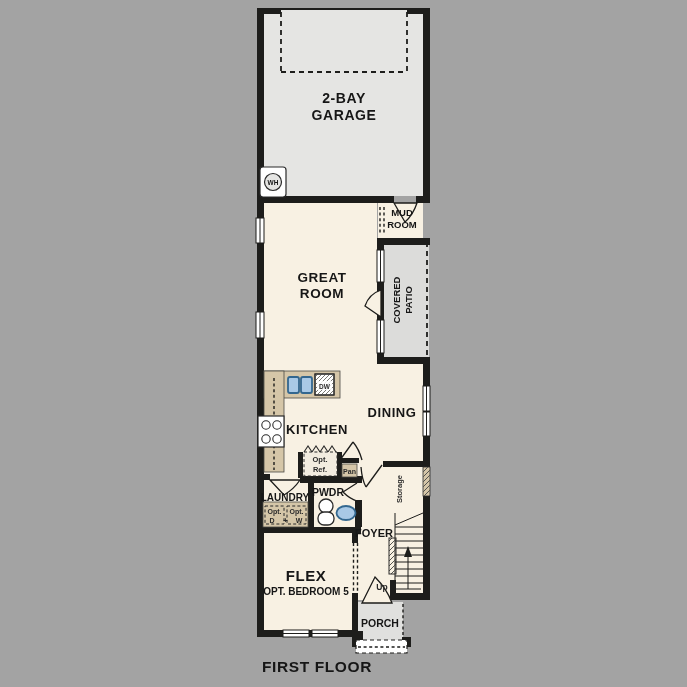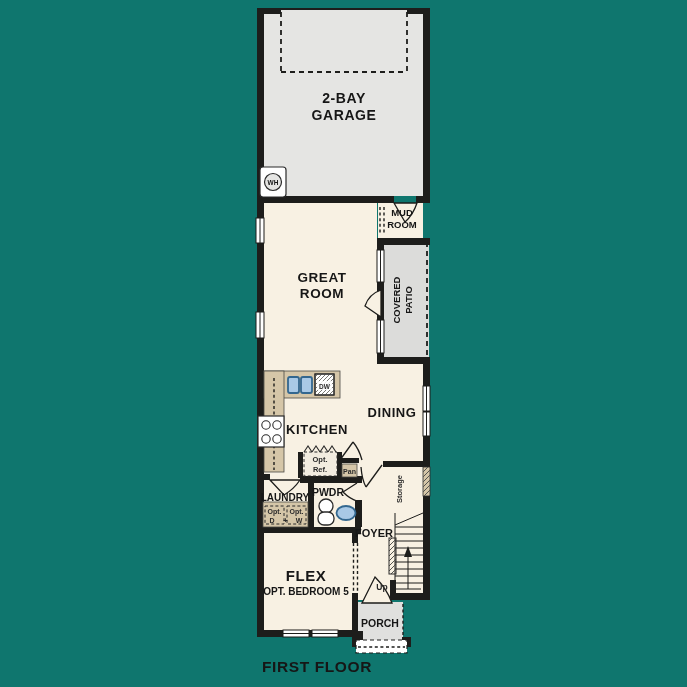--- a/index.html
+++ b/index.html
@@ -1,16 +1,16 @@
 <!DOCTYPE html>
 <html><head>
 <meta charset="utf-8">
 <style>
   html,body{margin:0;padding:0;background:#ffffff;}
-  #canvas{position:relative;width:687px;height:687px;background:#0f766e;overflow:hidden;
+  #canvas{position:relative;width:687px;height:687px;background:#a3a3a3;overflow:hidden;
           font-family:"Liberation Sans",sans-serif;}
   svg{display:block;}
   .lbl{font-family:"Liberation Sans",sans-serif;font-weight:bold;fill:#161616;}
   .lbl-reg{font-family:"Liberation Sans",sans-serif;font-weight:bold;fill:#2a2a2a;}
   .big{letter-spacing:0.6px;}
   .wall{fill:#1d1d1b;}
   .win{fill:#ffffff;stroke:#1d1d1b;stroke-width:1;}
   .door{fill:#f8f1e3;stroke:#1d1d1b;stroke-width:1.3;}
   .doorline{fill:none;stroke:#1d1d1b;stroke-width:1.3;}
   .thin{stroke:#1d1d1b;stroke-width:1;fill:none;}

